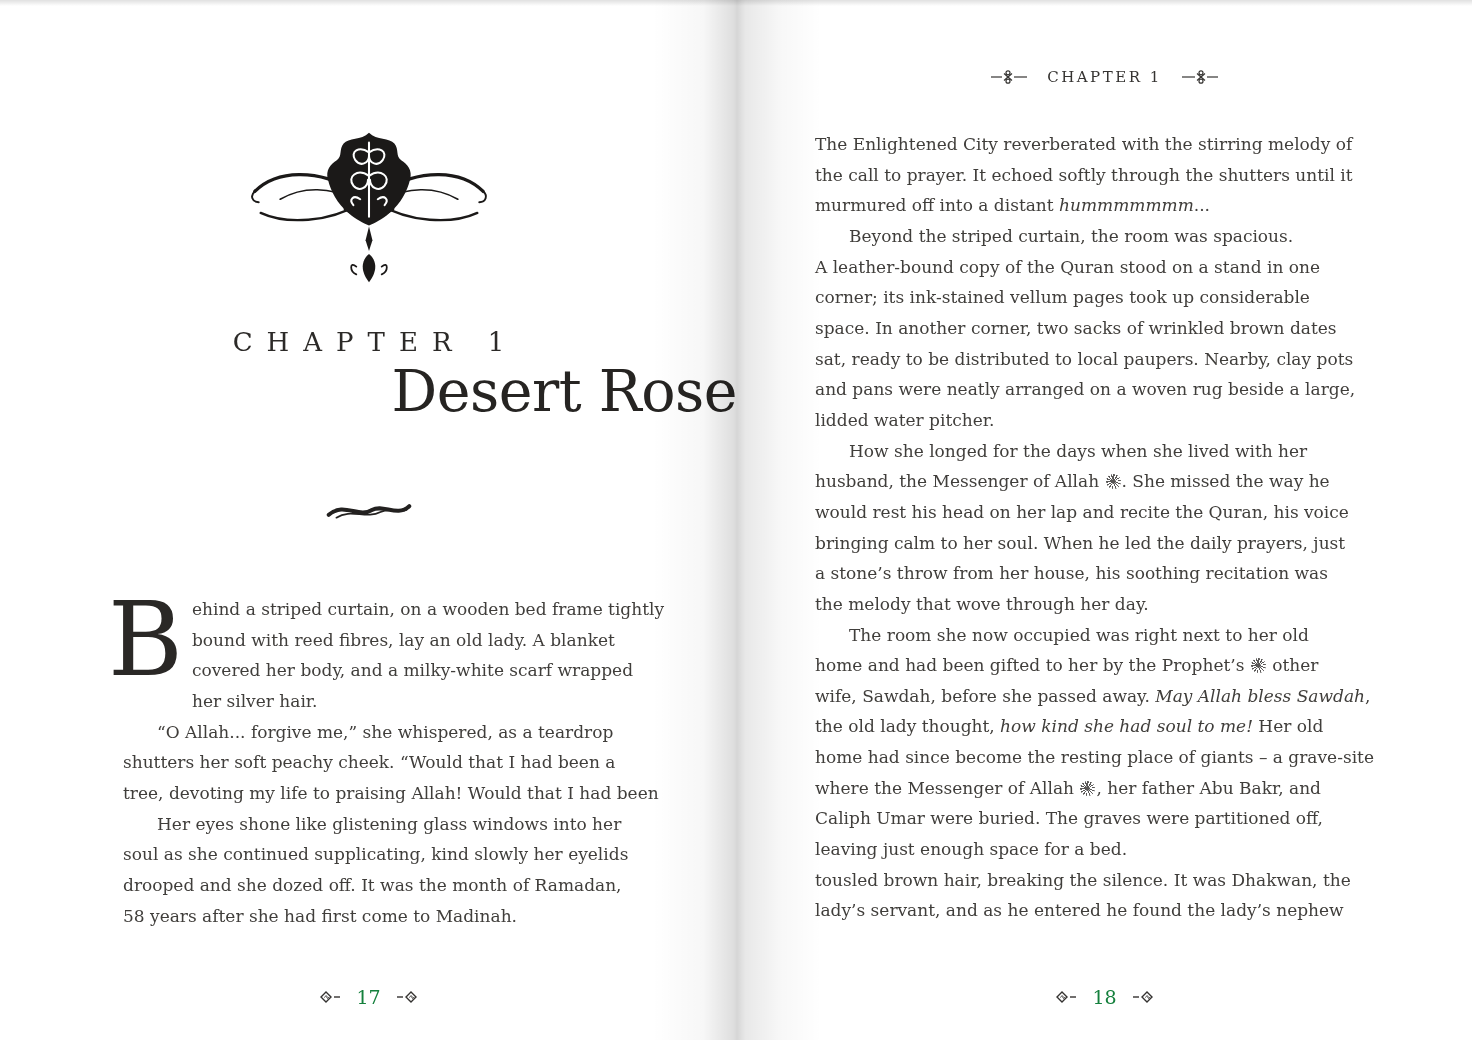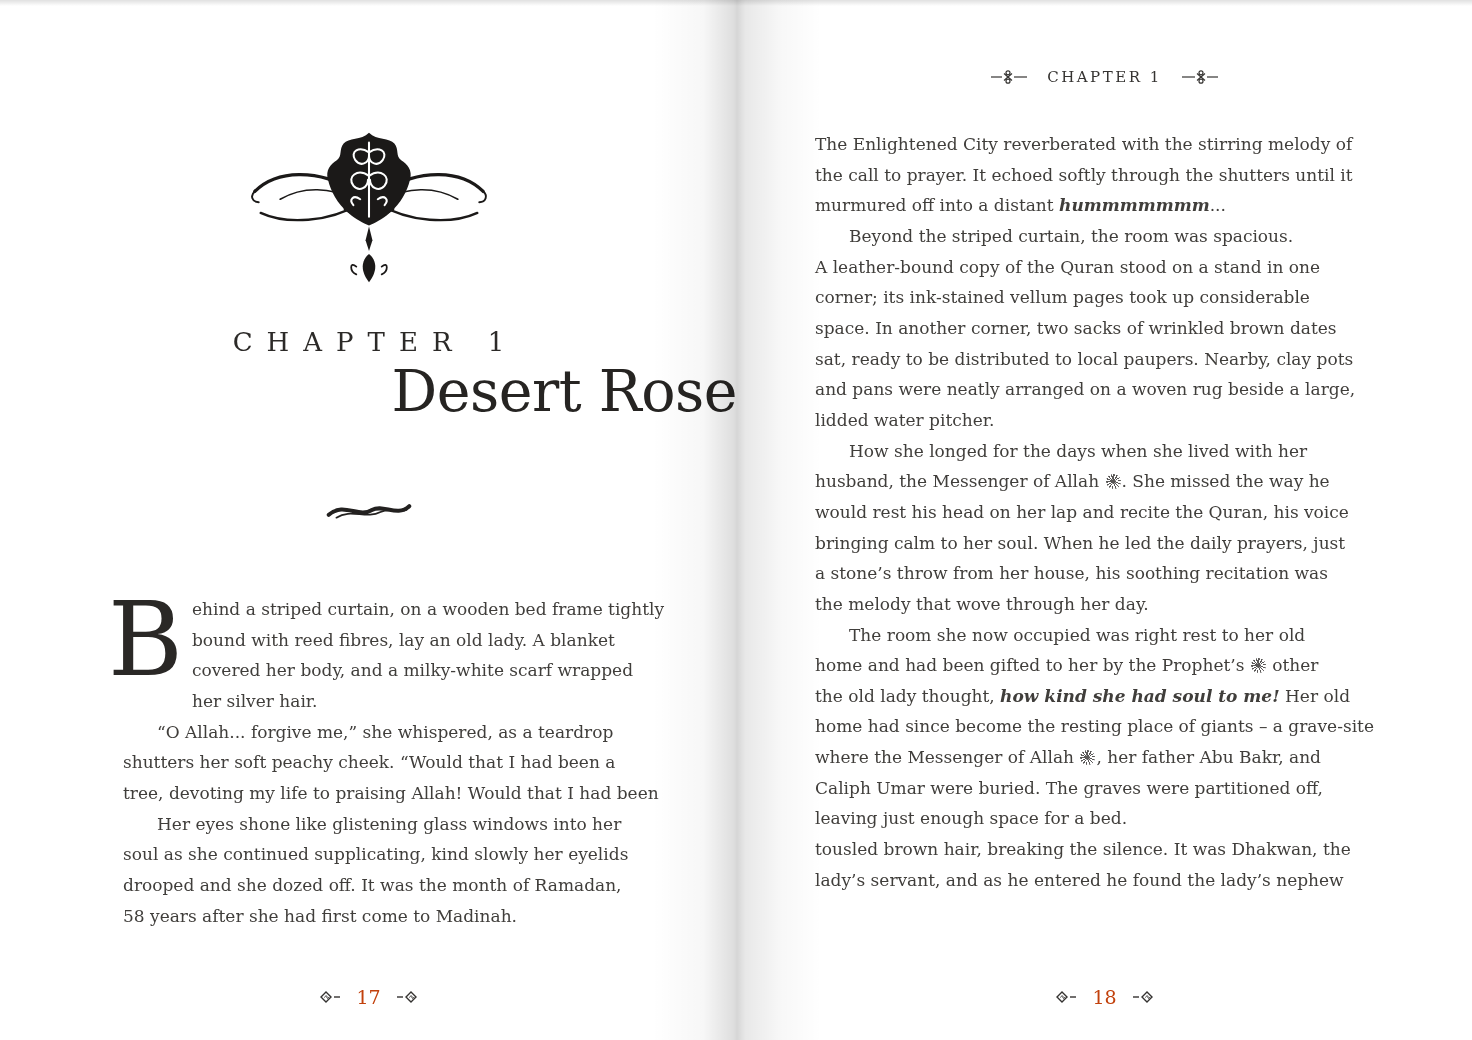--- a/index.html
+++ b/index.html
@@ -22,31 +22,31 @@
   .chapter-title{position:absolute;top:342px;width:100%;text-align:right;
        font-size:57px;color:#262422;font-weight:500;letter-spacing:-0.5px;}
   .divider{position:absolute;top:482px;left:50%;transform:translateX(-50%);}
 
   .body-text{position:absolute;font-size:17px;line-height:30.65px;color:#403e3b;}
   .body-left{top:578px;left:123px;width:528px;}
   .body-right{top:113px;left:78px;width:532px;}
   .para{margin:0;}
   .line{text-align:left;white-space:nowrap;}
   .line.indent{padding-left:34px;}
-  .line i{font-style:italic;font-weight:bold;}
+  .line i{font-style:italic;}
   .dropcap{float:left;font-size:102px;line-height:86px;height:89px;
        margin:3px 9px 0 -15px;color:#2a2826;}
 
   .running-head{position:absolute;top:52px;width:100%;display:flex;
        align-items:center;justify-content:center;gap:18px;}
   .running-head .label{font-size:15px;letter-spacing:2.5px;color:#353331;font-weight:500;}
 
   .folio{position:absolute;top:970px;width:100%;display:flex;
        align-items:center;justify-content:center;gap:13px;}
-  .folio .num{font-size:19px;color:#c2410c;}
+  .folio .num{font-size:19px;color:#15803d;}
 
   .saw{display:inline-block;width:15px;height:15px;border-radius:50%;
        vertical-align:-2px;margin:0 1px;opacity:.85;
        background:
          radial-gradient(circle,#3e3c3a 0 2px,rgba(0,0,0,0) 2.5px),
          repeating-conic-gradient(#3e3c3a 0deg 11deg,rgba(255,255,255,0) 11deg 26deg);}
   svg{display:block;}
 </style>
 </head>
 <body>
@@ -192,22 +192,23 @@
         </div>
         <div class="para">
           <div class="line indent">How she longed for the days when she lived with her</div>
           <div class="line">husband, the Messenger of Allah <span class="saw"></span>. She missed the way he</div>
           <div class="line">would rest his head on her lap and recite the Quran, his voice</div>
           <div class="line">bringing calm to her soul. When he led the daily prayers, just</div>
           <div class="line">a stone’s throw from her house, his soothing recitation was</div>
           <div class="line">the melody that wove through her day.</div>
         </div>
         <div class="para">
-          <div class="line indent">The room she now occupied was right rest to her old</div>
+          <div class="line indent">The room she now occupied was right next to her old</div>
           <div class="line">home and had been gifted to her by the Prophet’s <span class="saw"></span> other</div>
+          <div class="line">wife, Sawdah, before she passed away. <i>May Allah bless Sawdah</i>,</div>
           <div class="line">the old lady thought, <i>how kind she had soul to me!</i> Her old</div>
           <div class="line">home had since become the resting place of giants – a grave-site</div>
           <div class="line">where the Messenger of Allah <span class="saw"></span>, her father Abu Bakr, and</div>
           <div class="line">Caliph Umar were buried. The graves were partitioned off,</div>
           <div class="line">leaving just enough space for a bed.</div>
         </div>
         <div class="para">
           <div class="line">tousled brown hair, breaking the silence. It was Dhakwan, the</div>
           <div class="line">lady’s servant, and as he entered he found the lady’s nephew</div>
         </div>

